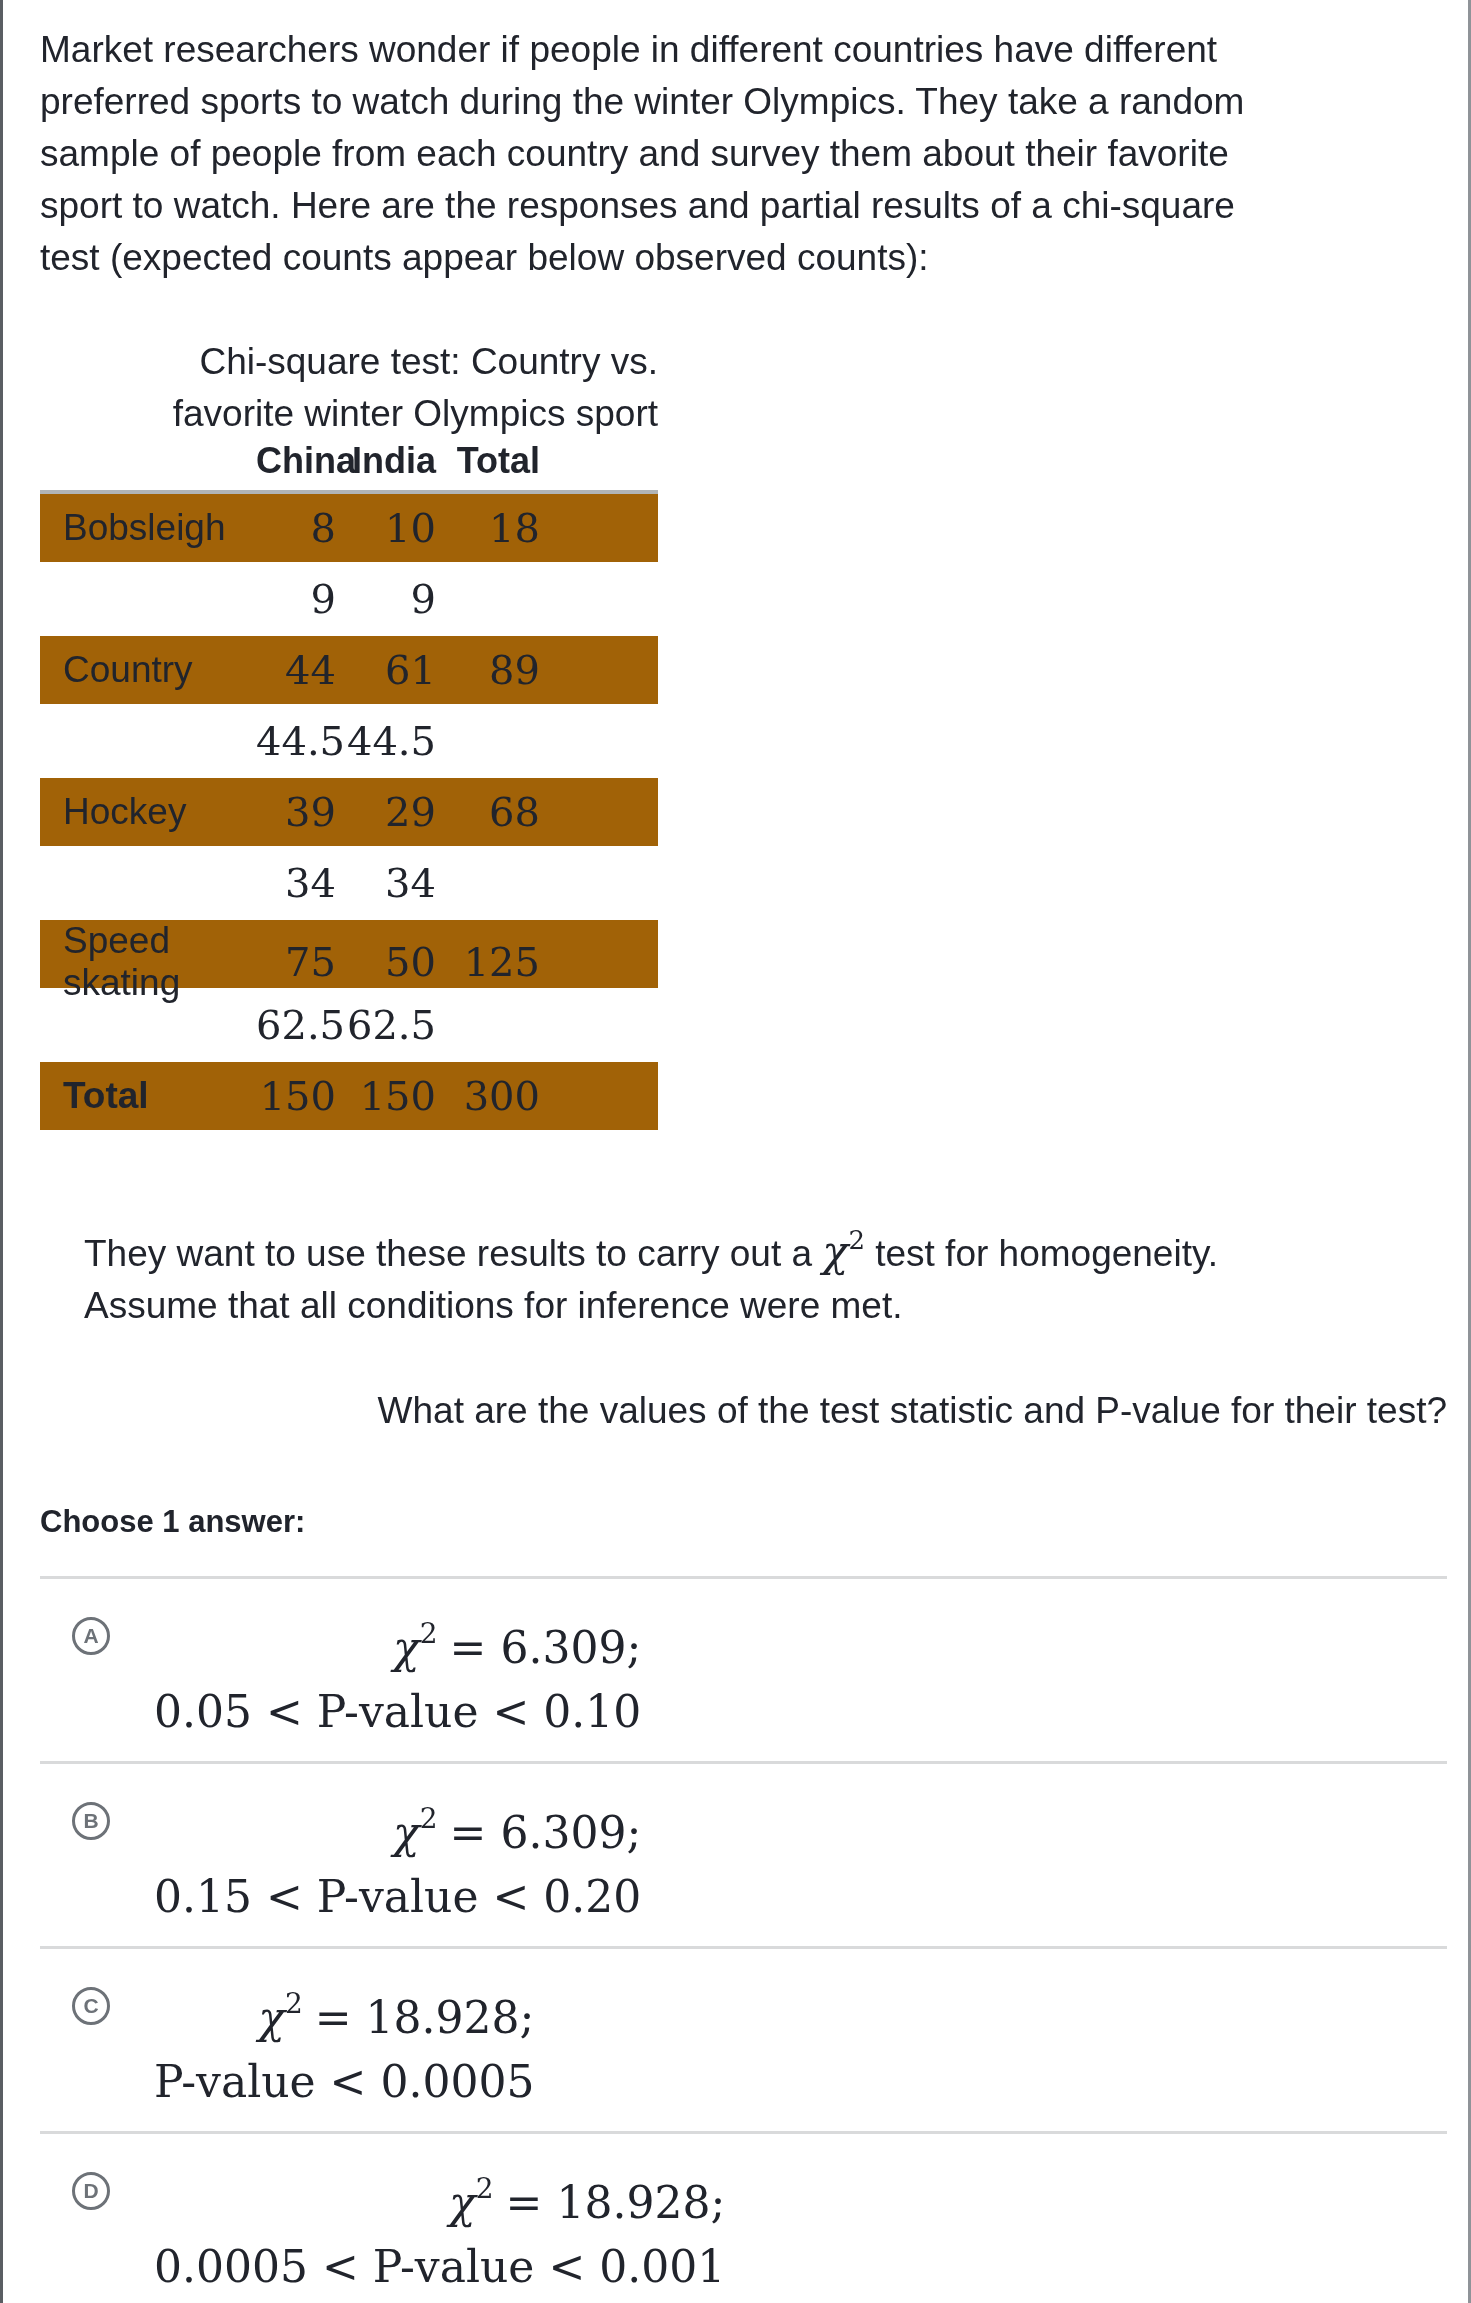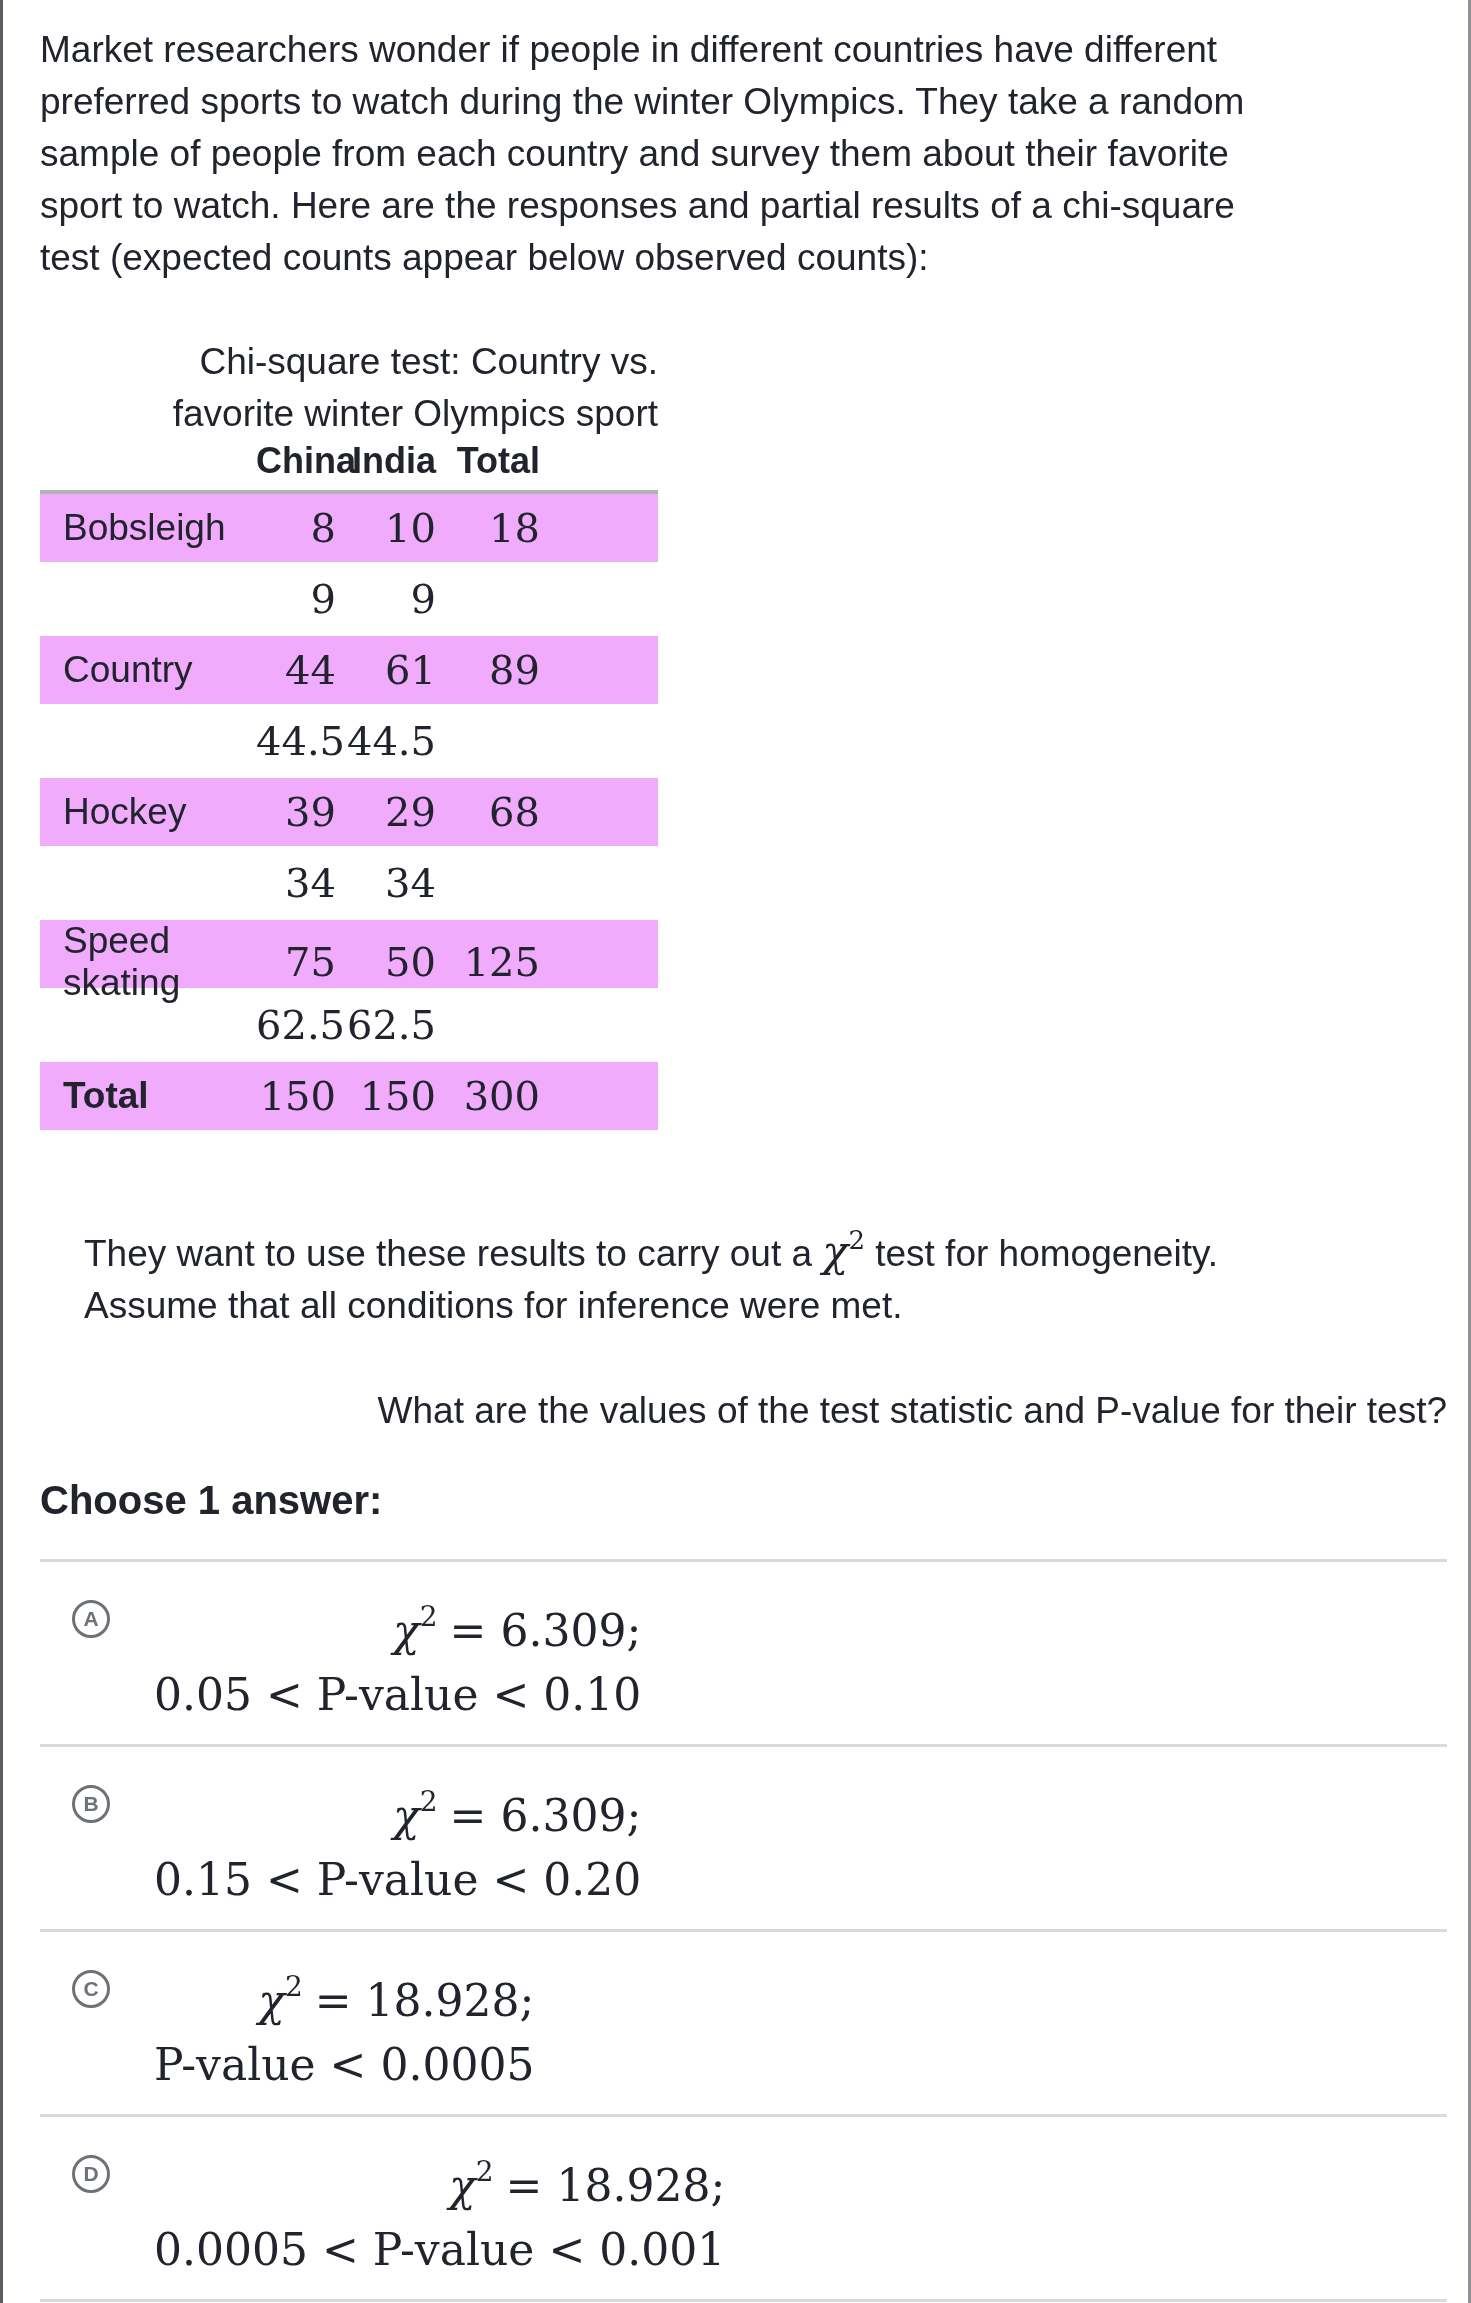--- a/index.html
+++ b/index.html
@@ -34,37 +34,37 @@
     grid-template-columns: 216px 80px 100px 104px 118px;
     align-items: center;
   }
   .thead {
     height: 54px;
     align-items: end;
     padding-bottom: 8px;
     border-bottom: 4px solid #b1b4b6;
   }
   .thead .hcell { font-weight: bold; font-size: 36px; text-align: right; }
-  .trow.obs { height: 68px; background: #f0abfc; }
+  .trow.obs { height: 68px; background: #a16207; }
   .trow.exp { height: 74px; background: #ffffff; }
   .cell.label { padding-left: 23px; font-size: 37px; }
   .trow.totalrow .cell.label { font-weight: bold; }
   .cell.num {
     font-family: "DejaVu Serif", serif;
     font-size: 40px;
     text-align: right;
   }
 
   
   .followup { margin-top: 84px; font-size: 37px; line-height: 52px; margin-left: 44px; }
   .chi-inline { font-family: "DejaVu Serif", serif; font-style: italic; font-size: 43px; }
   .sup-inline { font-family: "DejaVu Serif", serif; font-size: 26px; vertical-align: 17px; }
 
   .question { margin-top: 58px; font-size: 37px; font-weight: normal; text-align: right; }
-  .choose { margin-top: 46px; font-size: 40px; font-weight: bold; }
+  .choose { margin-top: 72px; font-size: 31px; font-weight: bold; }
 
   
   .options { margin-top: 36px; border-bottom: 3px solid #d9dadb; }
   .option {
     border-top: 3px solid #d9dadb;
     padding: 28px 0 22px 0;
     display: flex;
     align-items: flex-start;
     cursor: pointer;
   }

